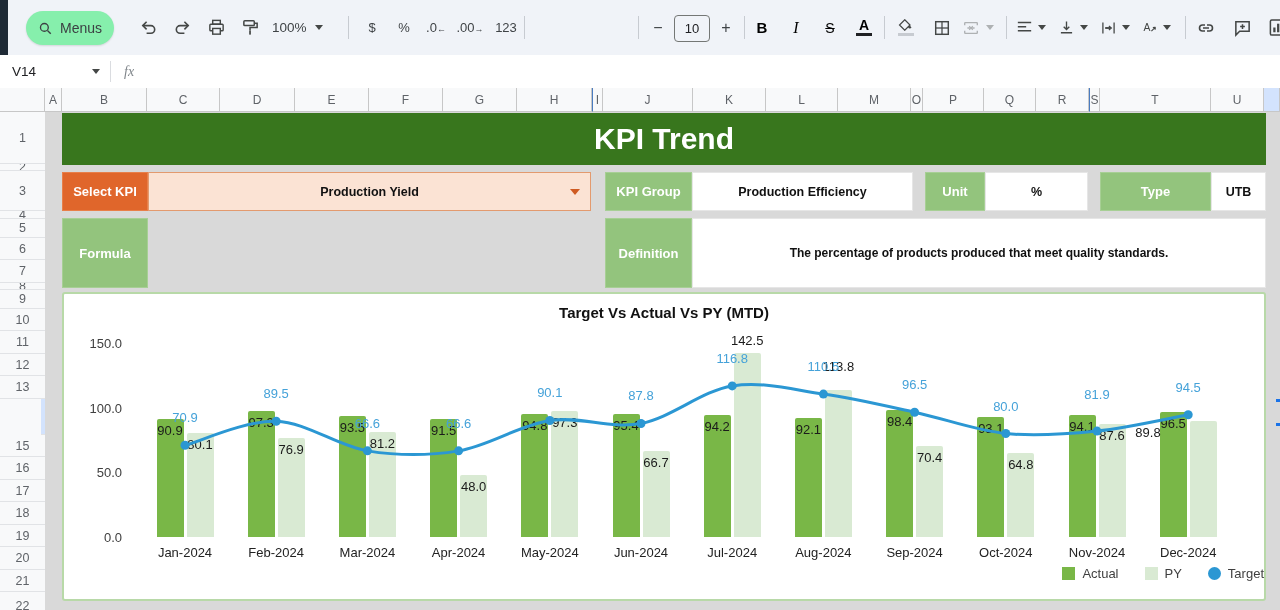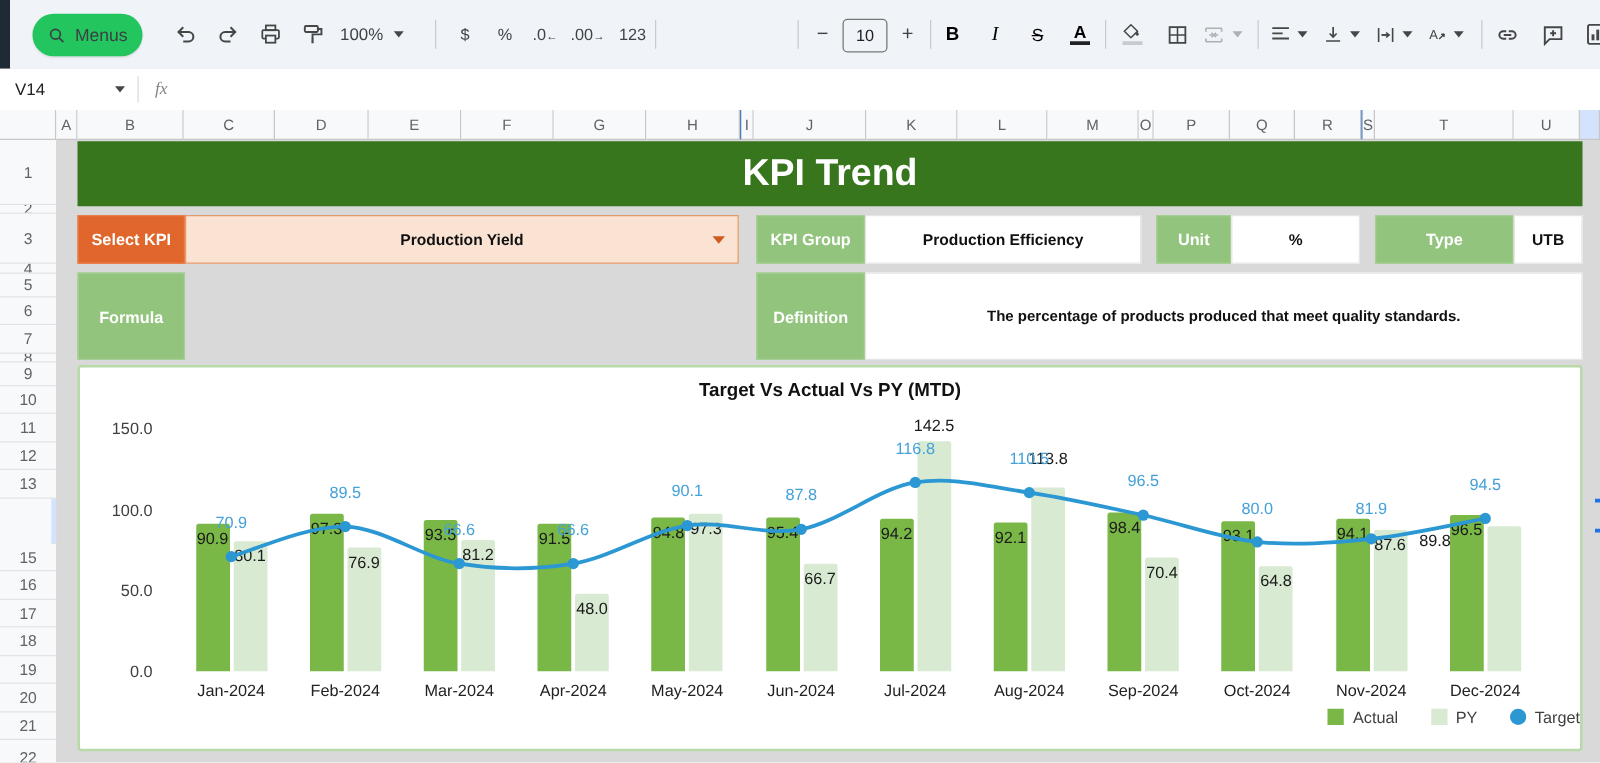--- a/index.html
+++ b/index.html
@@ -2,21 +2,21 @@
 <html><head>
 <meta charset="utf-8">
 <style>
   html,body{margin:0;padding:0;background:#fff;}
   #stage{position:relative;width:1280px;height:610px;overflow:hidden;
          font-family:"Liberation Sans",sans-serif;background:#d9d9d9;}
   
   #toolbar{position:absolute;left:0;top:0;width:1280px;height:55px;background:#f0f3f8;}
   #edge-strip{position:absolute;left:0;top:0;width:8px;height:55px;background:#1f2a36;}
   .tb{position:absolute;top:0;height:55px;display:flex;align-items:center;color:#444746;}
-  .pill{position:absolute;left:26px;top:11px;width:88px;height:34px;border-radius:17px;background:#22c55e;
+  .pill{position:absolute;left:26px;top:11px;width:88px;height:34px;border-radius:17px;background:#86efac;
         box-shadow:0 1px 2px rgba(0,0,0,.12);display:flex;align-items:center;gap:7px;padding-left:12px;box-sizing:border-box;}
   .pill span{font-size:14px;color:#3c4043;}
   .icbtn{position:absolute;top:0;height:55px;display:flex;align-items:center;justify-content:center;width:28px;cursor:pointer;}
   .tbtext{font-size:13.5px;color:#3f4346;}
   .caret{width:0;height:0;border-left:4px solid transparent;border-right:4px solid transparent;border-top:5px solid #444746;display:inline-block;}
   .divider{position:absolute;top:16px;width:1px;height:23px;background:#c7cbd1;}
   .bold-ic{font-weight:bold;font-size:15px;}
   .italic-ic{font-style:italic;font-family:"Liberation Serif",serif;font-size:16px;}
   .strike-ic{text-decoration:line-through;font-size:14px;}
   .a-under{font-size:14px;font-weight:bold;line-height:12px;text-align:center;}
@@ -429,21 +429,21 @@
             <div class="tlabel" style="left: 121px; top: 116.303px;">70.9</div>
             <div class="tlabel" style="left: 212.2px; top: 92.2467px;">89.5</div>
             <div class="tlabel" style="left: 303.4px; top: 121.864px;">66.6</div>
             <div class="tlabel" style="left: 394.6px; top: 121.864px;">66.6</div>
             <div class="tlabel" style="left: 485.8px; top: 91.4707px;">90.1</div>
             <div class="tlabel" style="left: 577px; top: 94.4453px;">87.8</div>
             <div class="tlabel" style="left: 668.2px; top: 56.9387px;">116.8</div>
             <div class="tlabel" style="left: 759.4px; top: 65.0867px;">110.5</div>
             <div class="tlabel" style="left: 850.6px; top: 83.1933px;">96.5</div>
             <div class="tlabel" style="left: 941.8px; top: 104.533px;">80.0</div>
-            <div class="tlabel" style="left: 1033px; top: 105px;">81.9</div>
+            <div class="tlabel" style="left: 1033px; top: 93px;">81.9</div>
             <div class="tlabel" style="left: 1124.2px; top: 85.78px;">94.5</div>
           </div>
         <div id="xlabels">
             <div class="xlabel" style="left: 121px; top: 251px;">Jan-2024</div>
             <div class="xlabel" style="left: 212.2px; top: 251px;">Feb-2024</div>
             <div class="xlabel" style="left: 303.4px; top: 251px;">Mar-2024</div>
             <div class="xlabel" style="left: 394.6px; top: 251px;">Apr-2024</div>
             <div class="xlabel" style="left: 485.8px; top: 251px;">May-2024</div>
             <div class="xlabel" style="left: 577px; top: 251px;">Jun-2024</div>
             <div class="xlabel" style="left: 668.2px; top: 251px;">Jul-2024</div>

